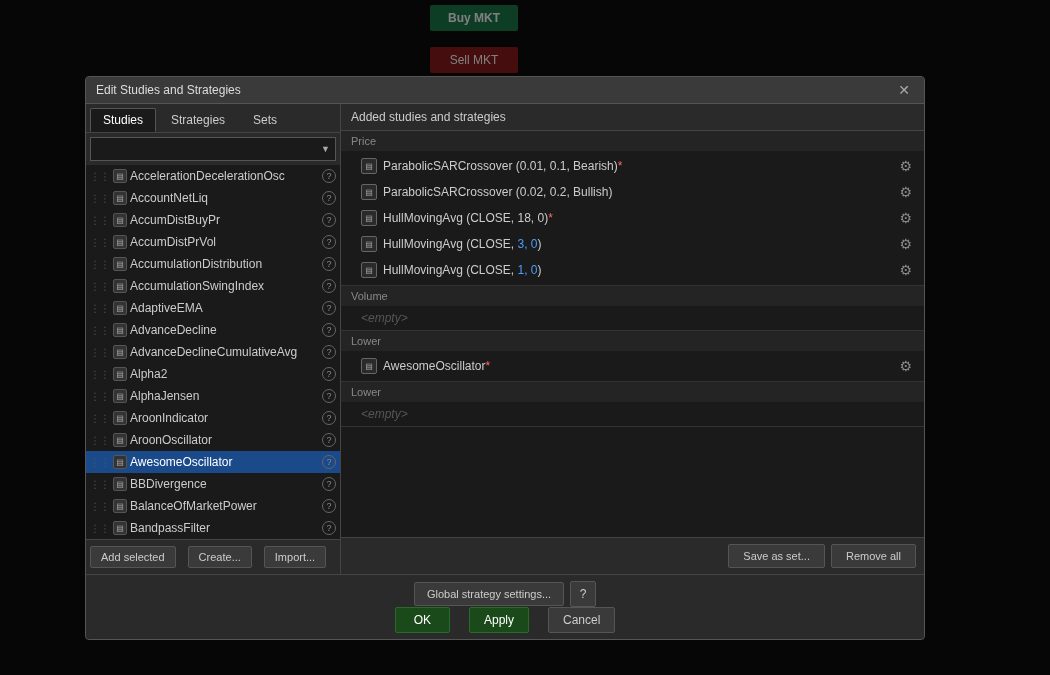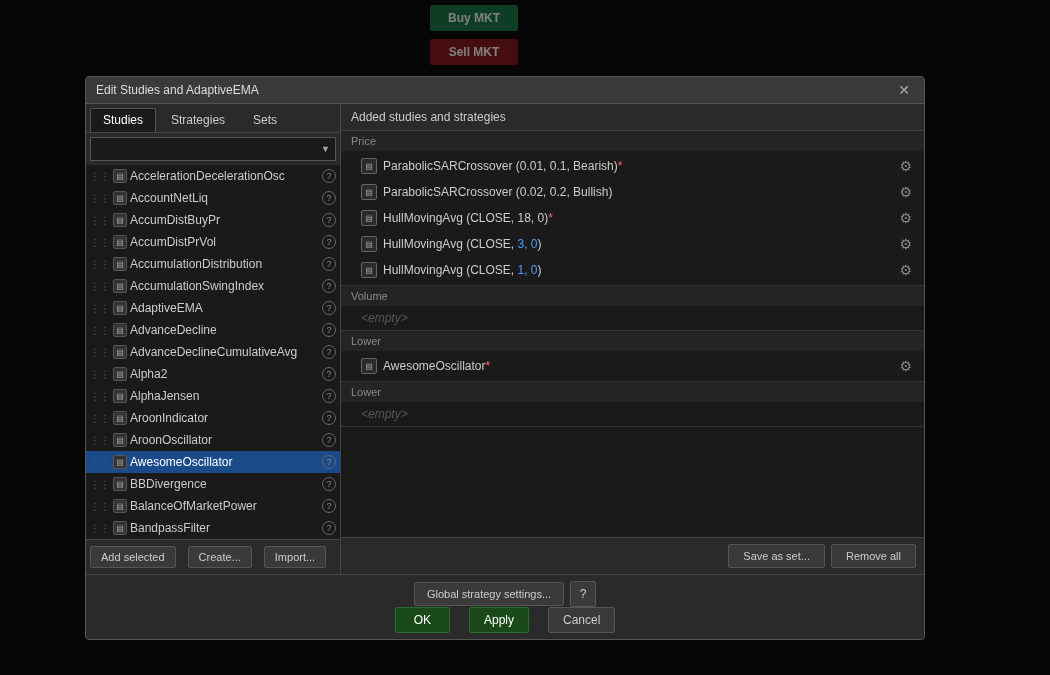--- a/index.html
+++ b/index.html
@@ -21,39 +21,39 @@
       background: #0d0d0d;
     }
 
     
     .top-buttons {
       position: absolute;
       top: 5px;
       left: 430px;
       display: flex;
       flex-direction: column;
-      gap: 8px;
+      gap: 16px;
     }
     .btn-buy {
       background: #1a7a4a;
       color: #fff;
       border: none;
       padding: 6px 18px;
       font-size: 12px;
       font-weight: bold;
       cursor: pointer;
       border-radius: 2px;
     }
     .btn-sell {
       background: #8b1a1a;
       color: #fff;
       border: none;
       padding: 6px 18px;
       font-size: 12px;
-      font-weight: bold;
+      font-weight: normal;
       cursor: pointer;
       border-radius: 2px;
     }
 
     
     .dialog-overlay {
       position: absolute;
       top: 0; left: 0; right: 0; bottom: 0;
       background: rgba(0,0,0,0.5);
     }
@@ -447,21 +447,21 @@
 <div class="top-buttons">
   <button class="btn-buy">Buy MKT</button>
   <button class="btn-sell">Sell MKT</button>
 </div>
 
 <div class="dialog-overlay"></div>
 
 <div class="dialog">
 
   <div class="dialog-titlebar">
-    <span class="dialog-title">Edit Studies and AdaptiveEMA</span>
+    <span class="dialog-title">Edit Studies and Strategies</span>
     <button class="close-btn">✕</button>
   </div>
 
   <div class="dialog-body">
 
     <div class="left-panel">
 
       <div class="tabs">
         <div class="tab active">Studies</div>
         <div class="tab">Strategies</div>

